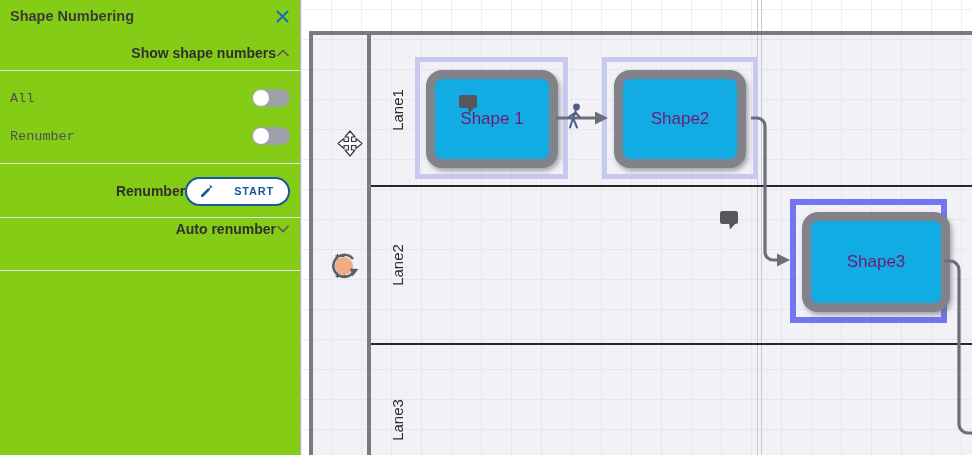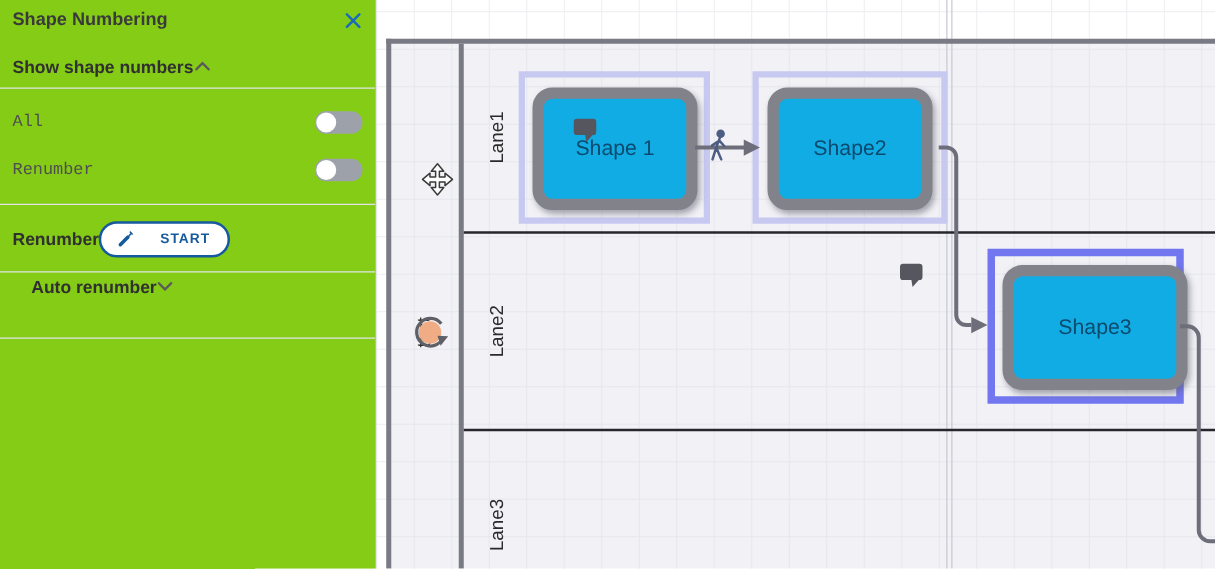--- a/index.html
+++ b/index.html
@@ -3,21 +3,21 @@
 <meta charset="utf-8">
 <style>
   * { margin:0; padding:0; box-sizing:border-box; }
   html,body { width:972px; height:455px; overflow:hidden; font-family:"Liberation Sans", sans-serif; background:#fff; }
   .app { position:relative; width:972px; height:455px; }
 
   
   .panel { position:absolute; left:0; top:0; width:300px; height:455px; background:#84cc16; z-index:30; }
   .panel-row { position:absolute; left:0; width:300px; display:flex; align-items:center; padding:0 10px; }
   .panel-title { top:4px; height:24px; font-size:14.5px; font-weight:700; color:#3a3a3a; justify-content:space-between; }
-  .section-head { font-size:14px; font-weight:600; color:#303030; justify-content:flex-start; }
+  .section-head { font-size:14px; font-weight:600; color:#303030; justify-content:flex-end; }
   .plain-row { font-size:13.5px; color:#4f4f4f; justify-content:space-between;font-family:Liberation Mono, monospace; }
   .divider { position:absolute; left:0; width:300px; height:1px; background:#e3e3e7; }
 
   .toggle { position:relative; width:38px; height:18px; border-radius:9px; background:#9da2aa; cursor:pointer; flex:0 0 auto; }
   .toggle .knob { position:absolute; left:0; top:0; width:18px; height:18px; border-radius:50%; background:#fff; border:1px solid #9da2aa; }
 
   .start-btn { display:flex; align-items:center; gap:20px; height:29px; padding:0 14px 0 12px; border:2px solid #15599e; border-radius:15px; background:#fff; color:#15599e; font-size:11px; font-weight:700; letter-spacing:0.8px; cursor:pointer; font-family:"Liberation Sans",sans-serif; }
 
   
   .canvas { position:absolute; left:300px; top:0; width:672px; height:455px; background:#fff;
@@ -38,21 +38,21 @@
 
   .vlabel { position:absolute; display:flex; align-items:center; justify-content:center; width:100px; height:20px;
     font-size:15px; color:#2b2b2b; transform:rotate(-90deg); z-index:5; white-space:nowrap; }
 
   
   .sel-frame { position:absolute; z-index:10; }
   .frame-light { border:5px solid #c7c9f1; }
   .frame-strong { border:6px solid #7277ef; }
   .node { position:absolute; display:flex; align-items:center; justify-content:center; background:#12ace4;
     border:9px solid #82828a; border-radius:16px; box-shadow:2px 3px 5px rgba(96,96,112,0.55);
-    font-size:17px; color:#0c4a6e; z-index:11; cursor:pointer; }
+    font-size:17px; color:#701a75; z-index:11; cursor:pointer; }
 
   .overlay-svg { position:absolute; left:300px; top:0; width:672px; height:455px; z-index:20; pointer-events:none; }
 </style>
 </head>
 <body>
 
 <div class="app">
 
   <div class="panel">
 

